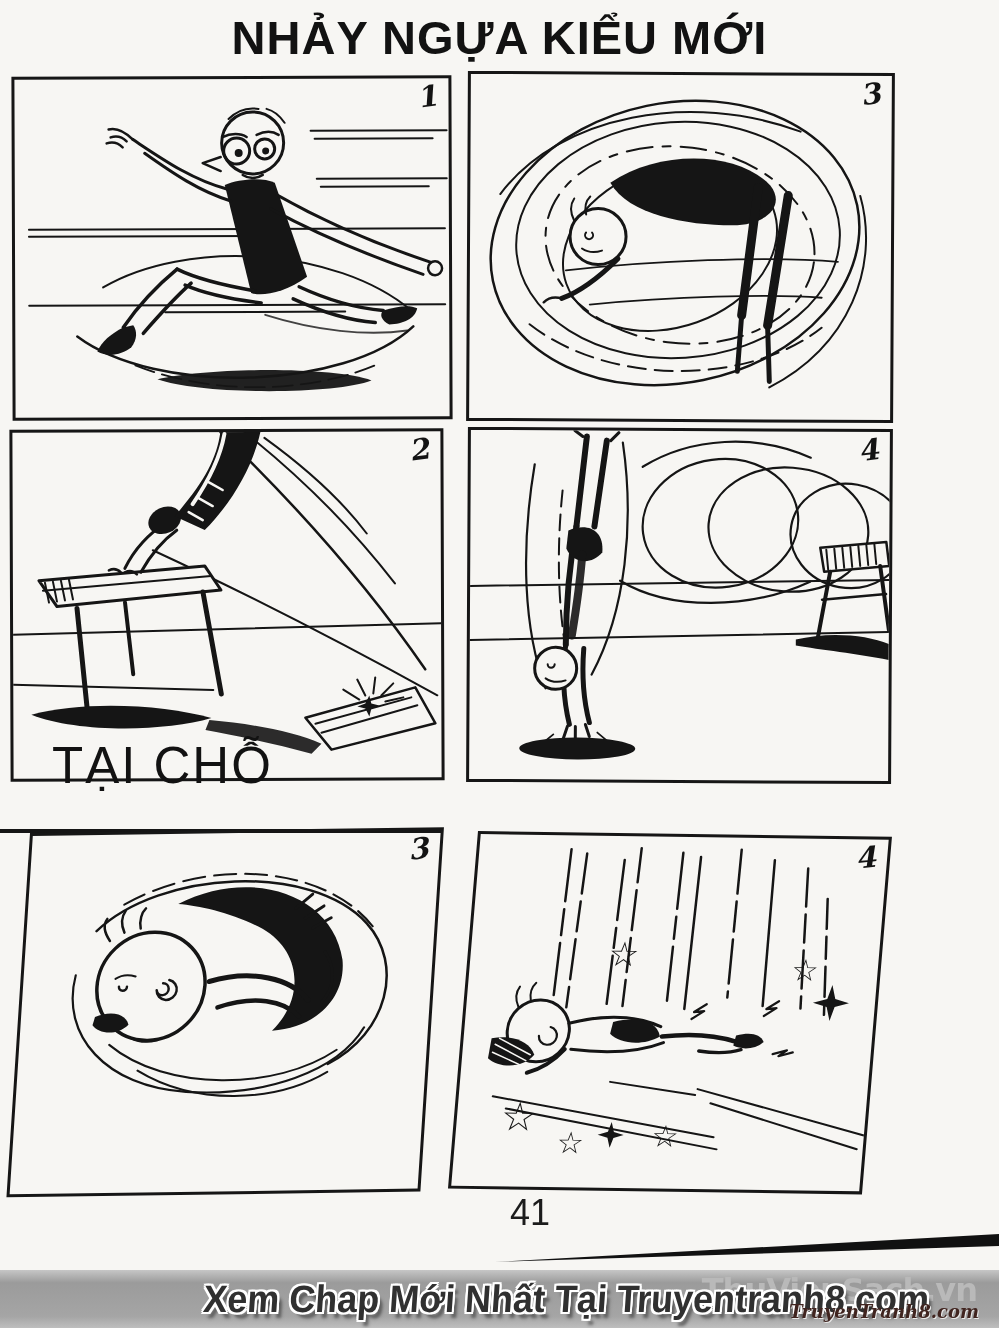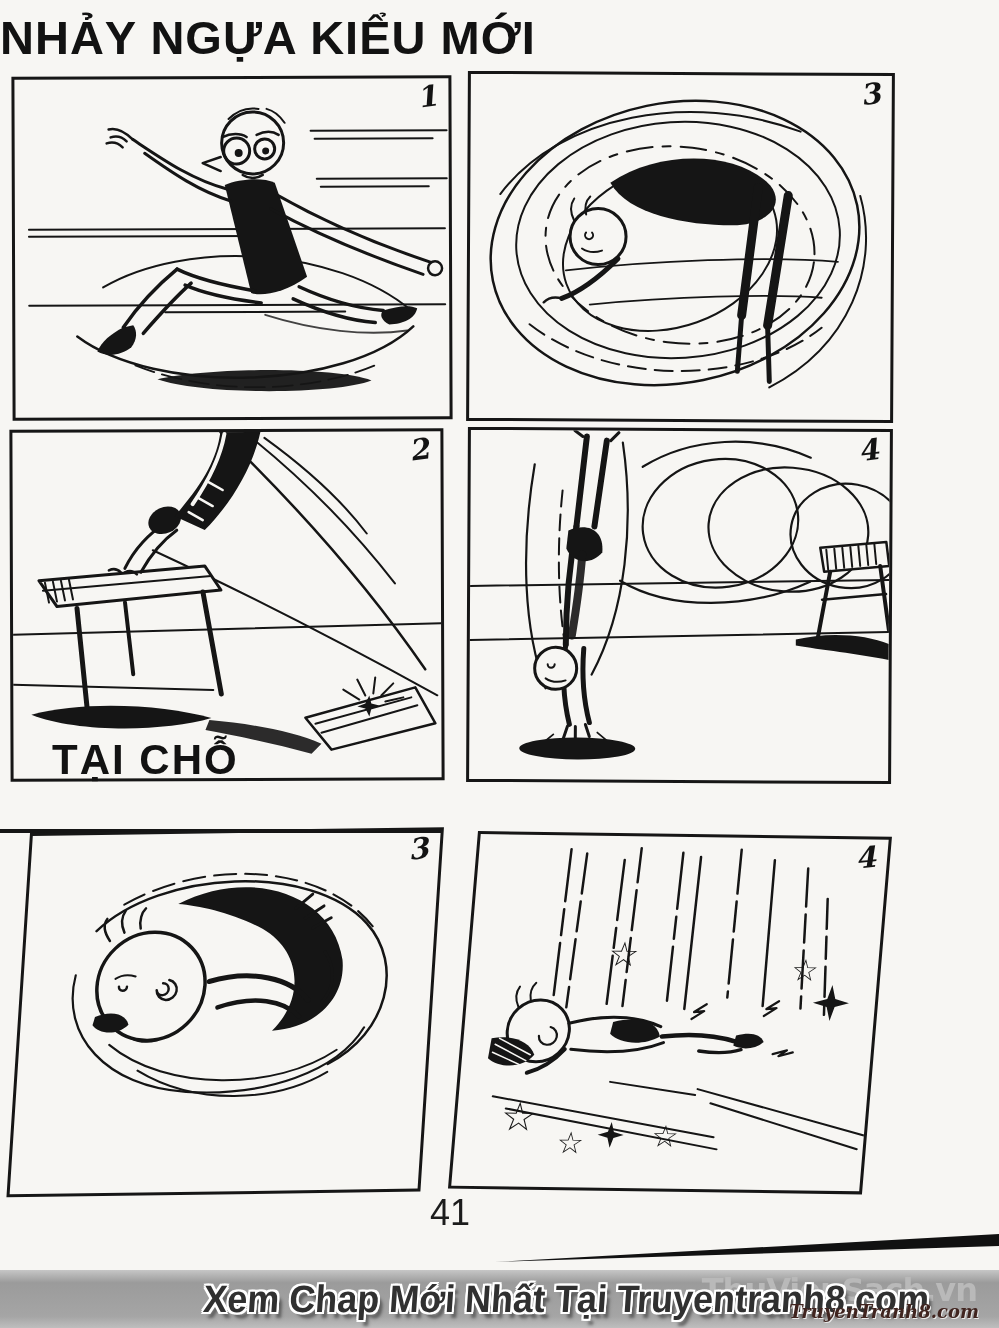--- a/index.html
+++ b/index.html
@@ -1,32 +1,32 @@
 <!DOCTYPE html>
 <html><head>
 <meta charset="utf-8">
 <style>
   html,body{margin:0;padding:0;background:#e8e8e6;}
   #page{position:relative;width:999px;height:1328px;background:#f7f6f3;overflow:hidden;
         font-family:"Liberation Sans",sans-serif;color:#151515;}
-  .title{position:absolute;left:0;top:10px;width:100%;text-align:left;
+  .title{position:absolute;left:0;top:10px;width:100%;text-align:center;
          font-size:47px;font-weight:bold;letter-spacing:1px;color:#121212;}
-  .section-heading{position:absolute;left:52px;top:736px;font-size:42px;font-weight:bold;
+  .section-heading{position:absolute;left:52px;top:736px;font-size:51px;font-weight:normal;
          letter-spacing:2px;color:#121212;}
   .heading-rule{position:absolute;left:0;top:829px;width:442px;height:4px;background:#151515;}
   .panel{position:absolute;border:3px solid #161616;}
   .pnum{position:absolute;top:1px;right:9px;font-family:"DejaVu Serif",serif;
         font-style:italic;font-weight:bold;font-size:29px;transform:rotate(-7deg);color:#131313;}
   .art{position:absolute;left:0;top:0;width:100%;height:100%;}
   .art *{stroke:#151515;fill:none;stroke-linecap:round;stroke-linejoin:round;}
   .art .f{fill:#151515;stroke:none;}
   .art .fs{fill:#f7f6f3;stroke:#151515;}
   .art .w{stroke:#f7f6f3;}
   .art text{fill:#151515;stroke:none;font-family:"DejaVu Sans",sans-serif;}
-  .page-number{position:absolute;left:430px;top:1192px;width:120px;text-align:left;
+  .page-number{position:absolute;left:430px;top:1192px;width:120px;text-align:right;
         font-size:36px;color:#1c1c1c;}
   .taper{position:absolute;left:0;top:1228px;width:999px;height:40px;}
   .footer-strip{position:absolute;left:0;top:1270px;width:999px;height:58px;
         background:linear-gradient(180deg,#c6c6c6 0%,#9b9b9b 22%,#a5a5a5 80%,#bebebe 100%);}
   .banner{position:absolute;left:205px;top:1277px;font-size:36px;font-weight:800;
         letter-spacing:0px;color:#303030;transform:skewX(-4deg) scaleY(1.06);transform-origin:0 0;z-index:3;
         text-shadow:-2px 0 0 #fff,2px 0 0 #fff,0 -2px 0 #fff,0 2px 0 #fff,
                     -2px -2px 0 #fff,2px 2px 0 #fff,-2px 2px 0 #fff,2px -2px 0 #fff,
                     5px 6px 3px rgba(35,35,35,.55);}
   .wm-primary{position:absolute;right:22px;top:1271px;font-size:32px;font-weight:700;

